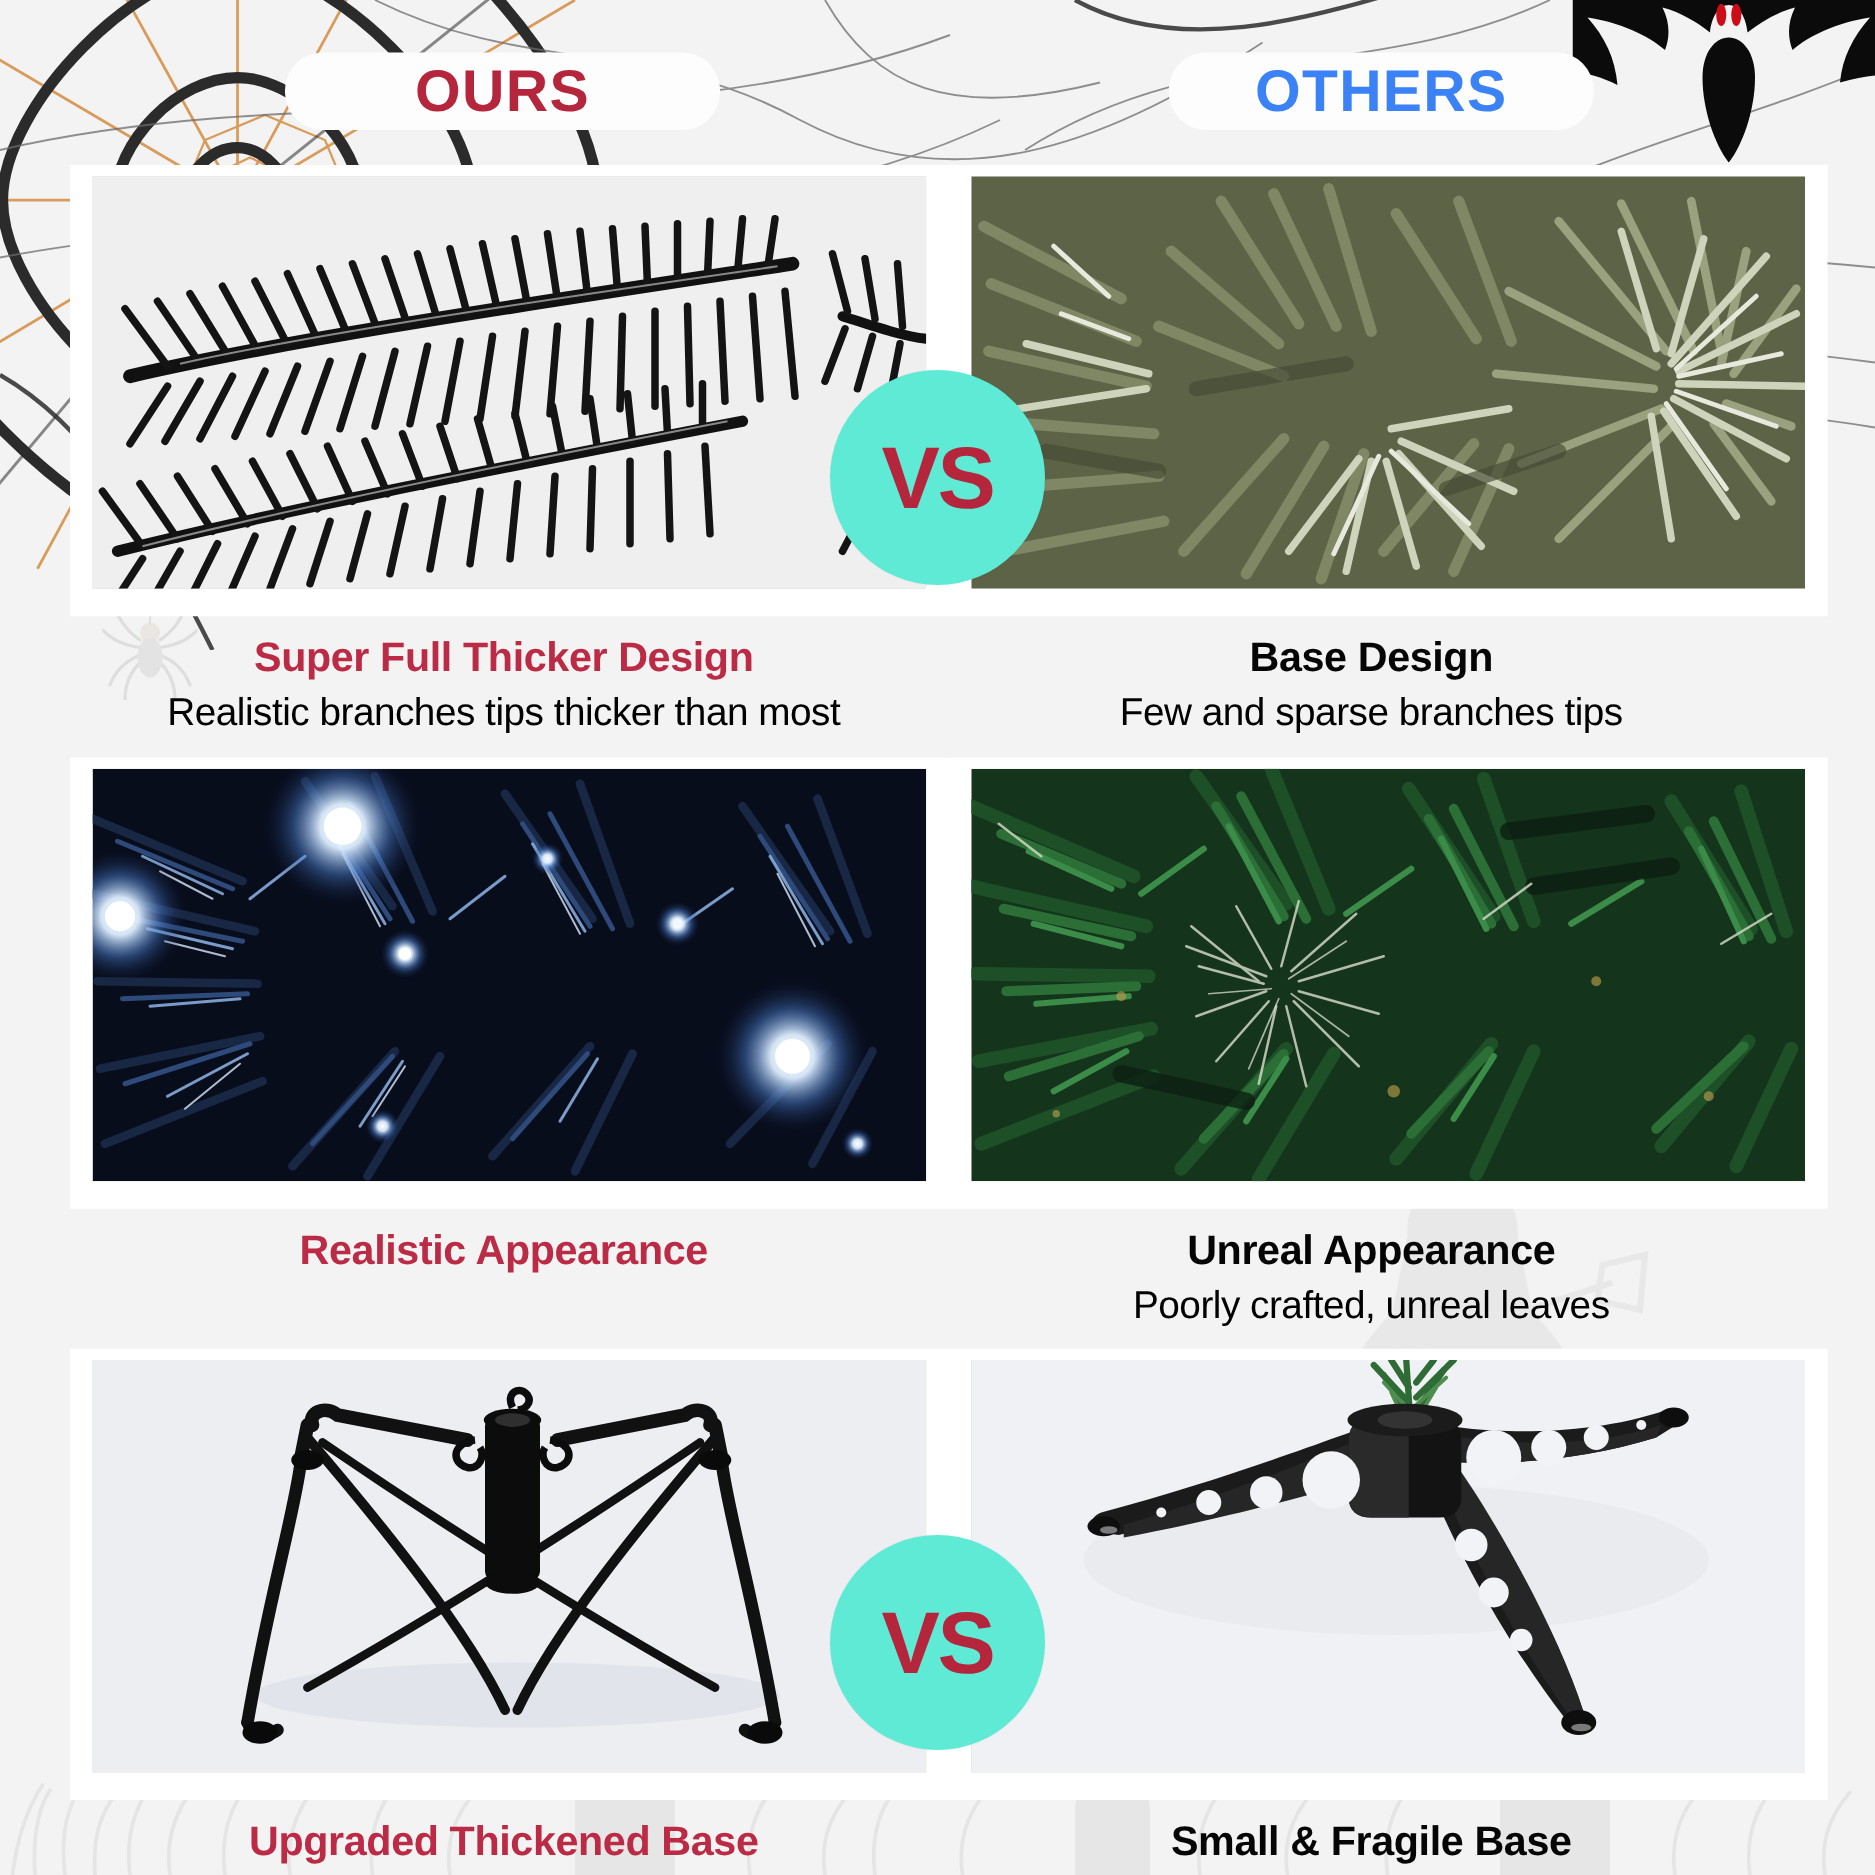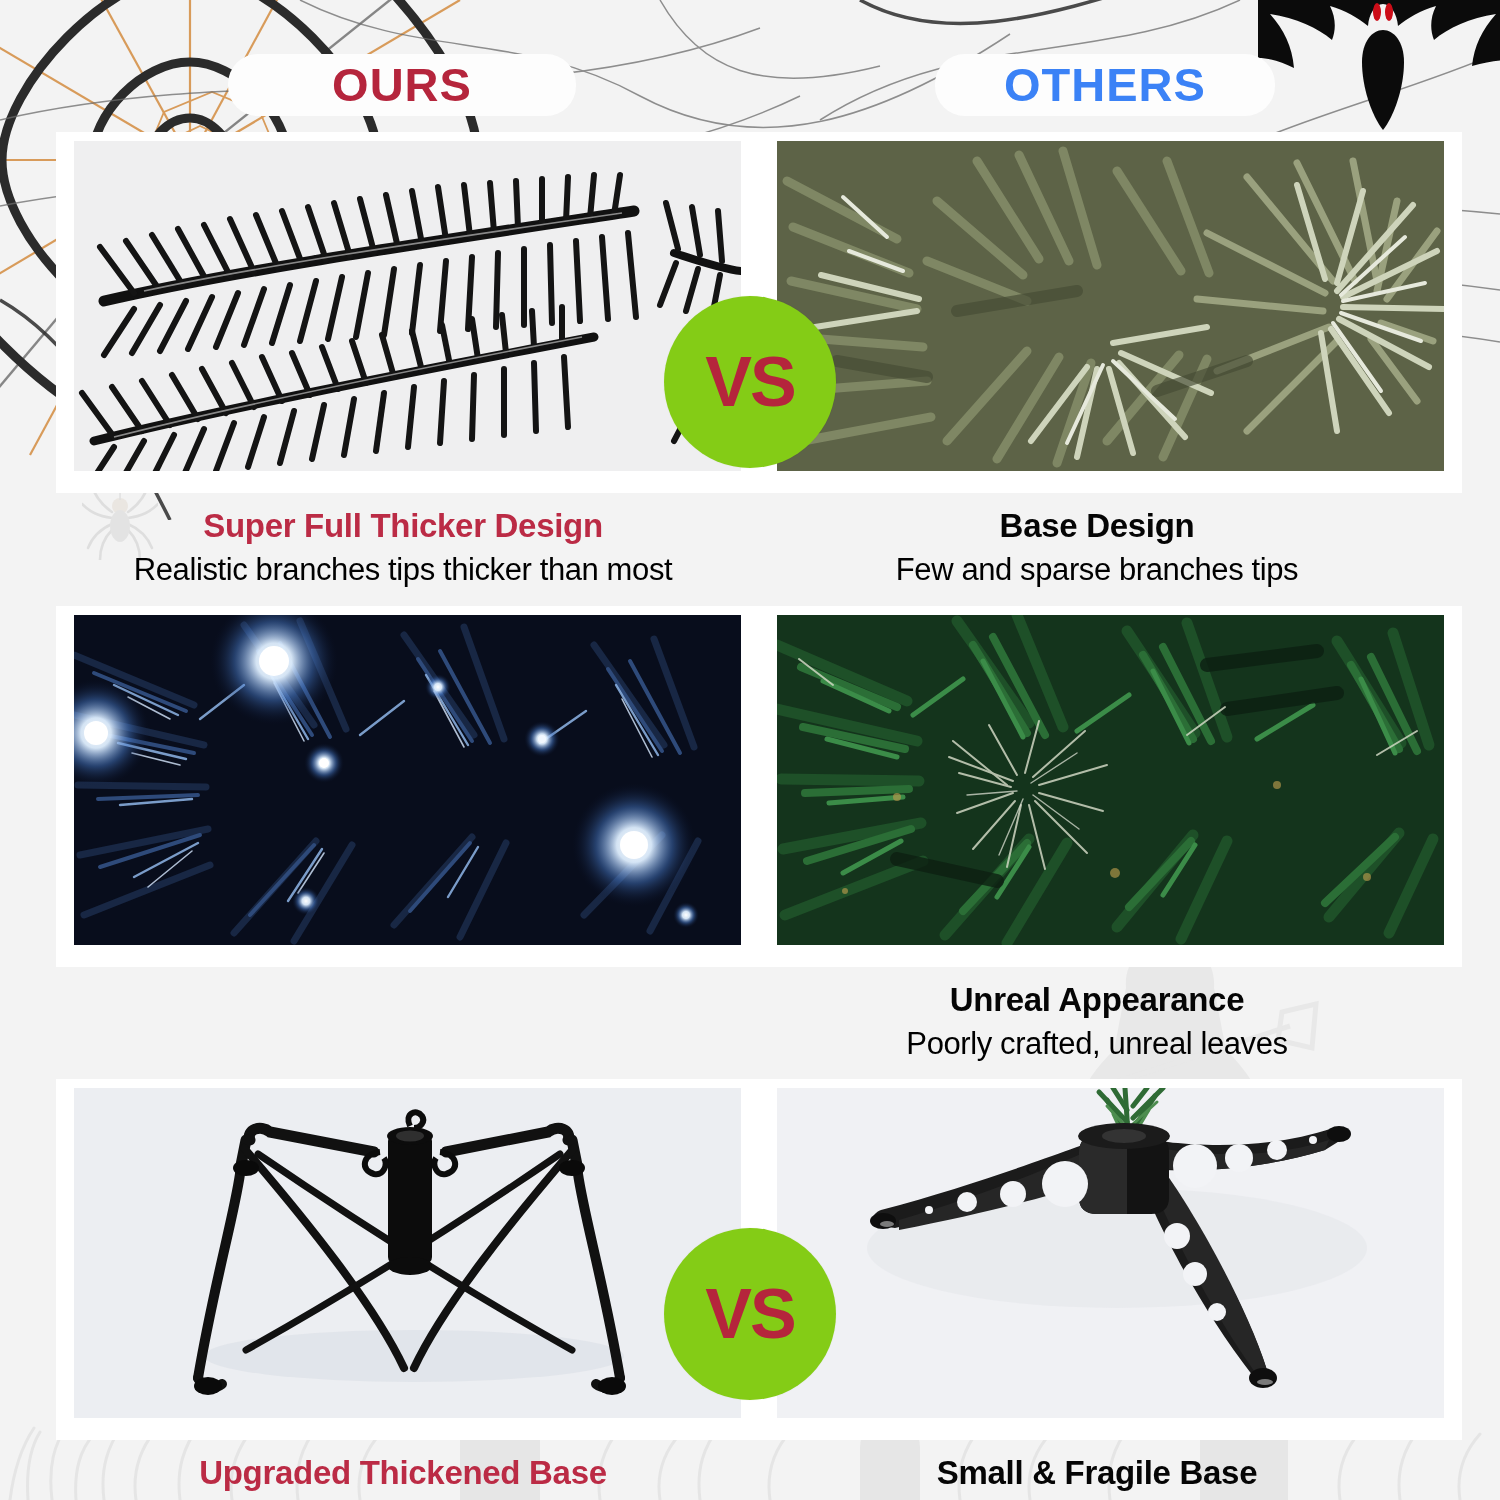--- a/index.html
+++ b/index.html
@@ -17,21 +17,21 @@
 
   #web-topleft   { left:-120px;  top:-150px; }
   #strands-mid   { left:0;       top:0; }
   #bat-topright  { right:-8px;   top:-26px; }
   #spider-row1   { left:82px;    top:478px; }
   #witch-row2    { left:1020px;  top:900px; }
   #grave-bottom  { left:0;       bottom:0; }
 
   
   .head-row {
-    position:absolute; top:16px; left:0; width:1500px; height:132px;
+    position:absolute; top:4px; left:0; width:1500px; height:132px;
     z-index:3;
   }
   .pill {
     position:absolute; top:38px;
     background:#fdfdfd;
     border-radius:30px;
     height:62px; line-height:62px;
     text-align:center;
     font-weight:bold;
     font-size:47px;
@@ -86,21 +86,21 @@
     margin-top:6px; letter-spacing:-0.4px;
   }
 
   .caption-band { display:flex; justify-content:flex-start; padding-bottom:16px; }
 
   
   .vs {
     position:absolute;
     width:172px; height:172px;
     border-radius:50%;
-    background:#84cc16;
+    background:#5eead4;
     left:50%; transform:translateX(-50%);
     display:flex; align-items:center; justify-content:center;
     z-index:6;
     box-shadow:0 0 0 1px rgba(0,0,0,0.015);
   }
   .vs span {
     color:#b5253c; font-weight:bold; font-size:70px; letter-spacing:-2px;
   }
   #vs1 { top:164px; }
   #vs2 { top:622px; }
@@ -630,20 +630,21 @@
         </div>
       </div>
     </div>
     <div class="vs" id="vs2">
       <span>VS</span>
     </div>
   </div>
 
   <div class="caption-band">
     <div class="caption left">
+      <div class="cap-title ours">Realistic Appearance</div>
     </div>
     <div class="caption right">
       <div class="cap-title others">Unreal Appearance</div>
       <div class="cap-sub">Poorly crafted, unreal leaves</div>
     </div>
   </div>
 
   <div class="row">
     <div class="row-inner">
       <div class="card left">

